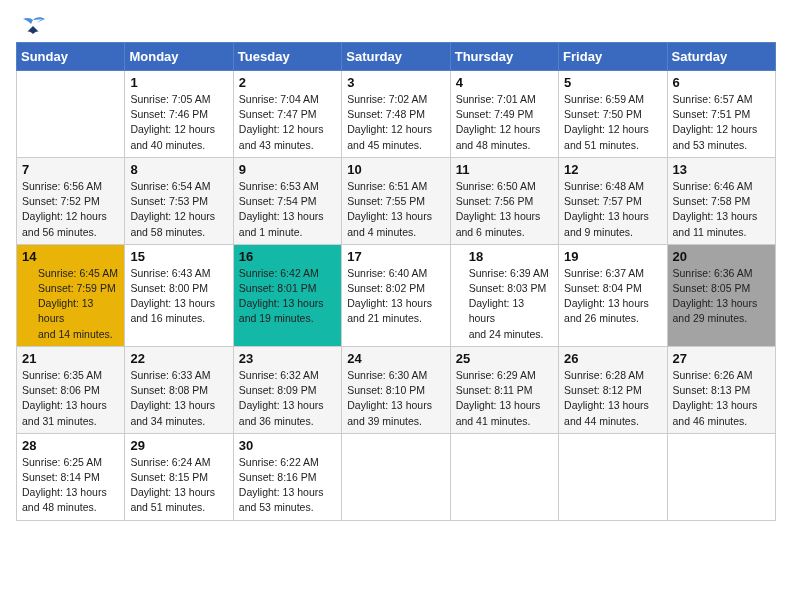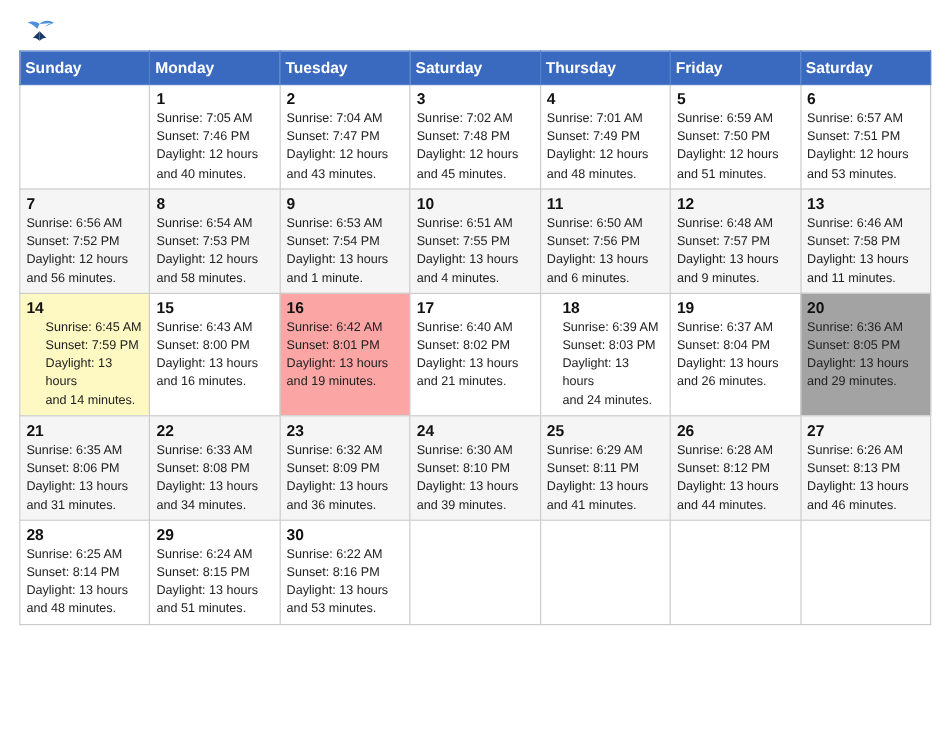--- a/index.html
+++ b/index.html
@@ -206,35 +206,35 @@
         </td>
         <td style="background: rgb(245, 245, 245);">
           <span class="day-num">13</span>
           <div class="day-detail" style="white-space: pre-line;">Sunrise: 6:46 AM
 Sunset: 7:58 PM
 Daylight: 13 hours
 and 11 minutes.</div>
         </td>
       </tr>
       <tr>
-        <td style="background: #fef9c3;">
+        <td style="background: #eab308;">
           <span class="day-num">14</span>
           <div class="day-detail" style="white-space: pre-line; margin-left: 16px;">Sunrise: 6:45 AM
 Sunset: 7:59 PM
 Daylight: 13 hours
 and 14 minutes.</div>
         </td>
         <td style="background: rgb(255, 255, 255);">
           <span class="day-num">15</span>
           <div class="day-detail" style="white-space: pre-line;">Sunrise: 6:43 AM
 Sunset: 8:00 PM
 Daylight: 13 hours
 and 16 minutes.</div>
         </td>
-        <td style="background: #fca5a5;">
+        <td style="background: #14b8a6;">
           <span class="day-num">16</span>
           <div class="day-detail" style="white-space: pre-line;">Sunrise: 6:42 AM
 Sunset: 8:01 PM
 Daylight: 13 hours
 and 19 minutes.</div>
         </td>
         <td style="background: rgb(255, 255, 255);">
           <span class="day-num">17</span>
           <div class="day-detail" style="white-space: pre-line;">Sunrise: 6:40 AM
 Sunset: 8:02 PM

